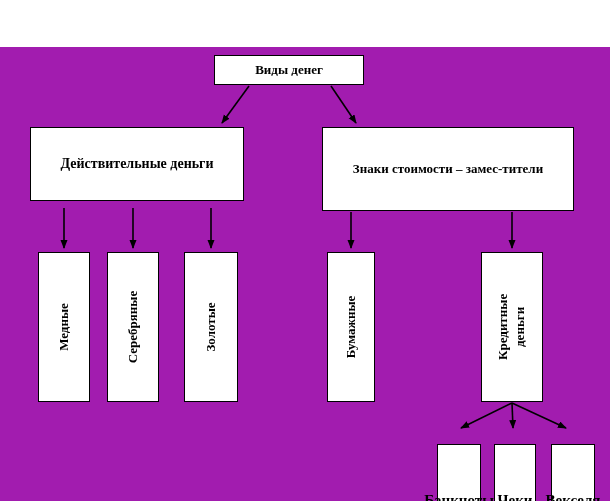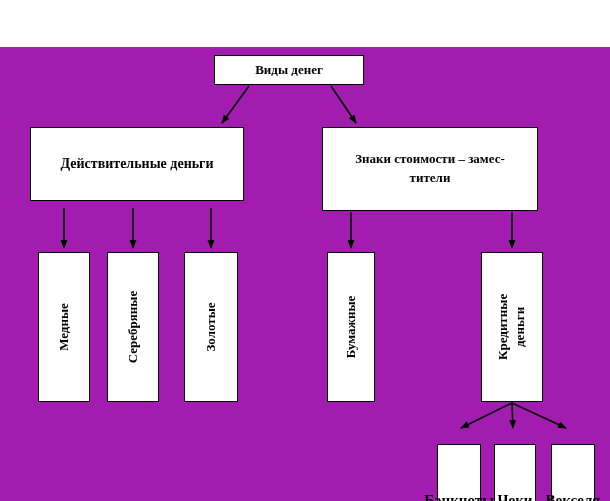--- a/index.html
+++ b/index.html
@@ -30,24 +30,24 @@
   }
   .box-root {
     left: 214px; top: 8px; width: 150px; height: 30px;
     font-size: 13px;
   }
   .box-left {
     left: 30px; top: 80px; width: 214px; height: 74px;
     font-size: 14px;
   }
   .box-right {
-    left: 322px; top: 80px; width: 216px; height: 84px;
+    left: 322px; top: 80px; width: 252px; height: 84px;
     font-size: 13px;
     line-height: 1.45;
-    flex-direction: column;
+    flex-direction: row;
   }
   .box-right span { display: block; }
   .vbox {
     position: absolute;
     top: 205px;
     height: 150px;
     font-size: 13px;
   }
   .vbox .vtext {
     transform: rotate(-90deg);

